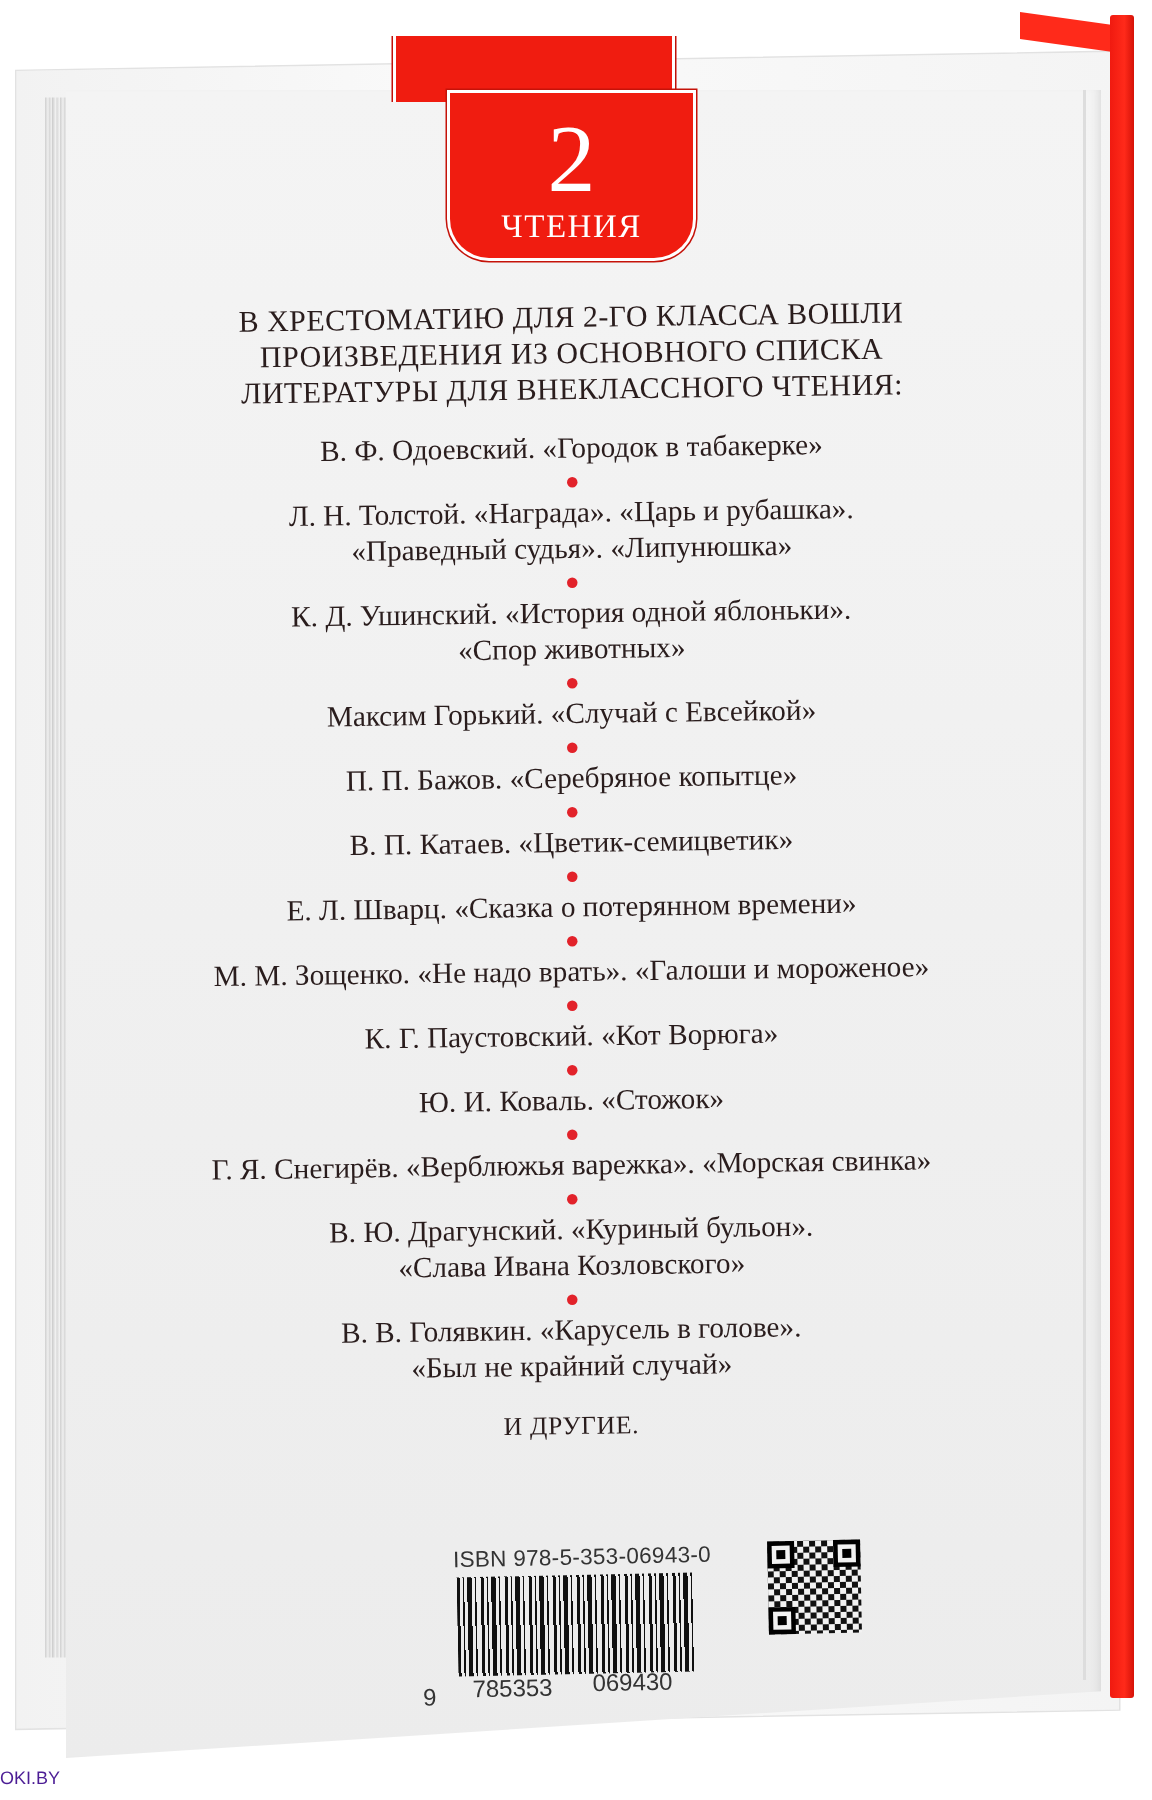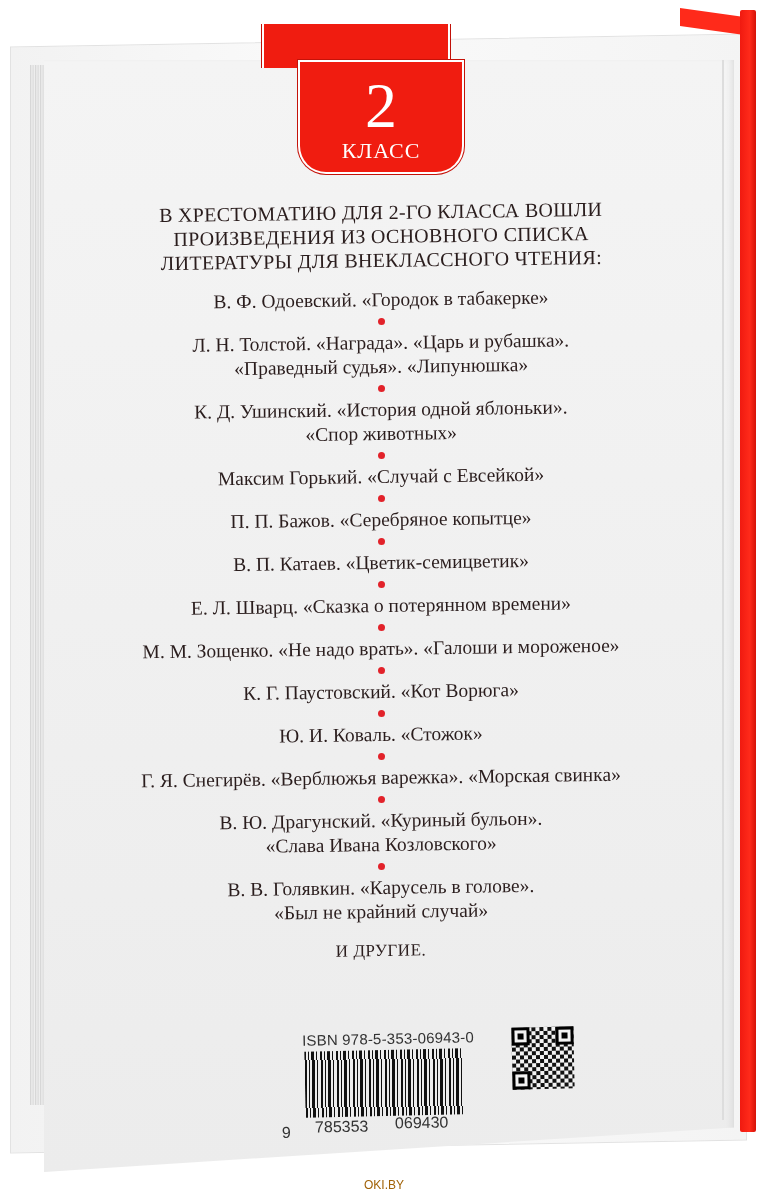--- a/index.html
+++ b/index.html
@@ -121,39 +121,39 @@
   }
   .qr::before {
     content: ""; position: absolute; left: 3px; top: 3px; width: 12px; height: 12px;
     background: #f2f2f2; box-shadow: 44px 0 0 #f2f2f2, 0 44px 0 #f2f2f2;
   }
   .qr::after {
     content: ""; position: absolute; left: 6px; top: 6px; width: 6px; height: 6px;
     background: #000; box-shadow: 44px 0 0 #000, 0 44px 0 #000;
   }
   .watermark {
-    position: absolute; left: 0; right: 0; top: 1178px; text-align: center;
+    position: absolute; left: 0; right: 0; top: 1178px; text-align: left;
     font-family: "Liberation Sans", "DejaVu Sans", sans-serif;
-    font-size: 12px; color: #a16207;
+    font-size: 12px; color: #4c1d95;
   }
 </style>
 </head>
 <body>
 
 <div class="cover-back"></div>
 <div class="spine-top"></div>
 <div class="spine"></div>
 <div class="page-block"></div>
 <div class="cover"></div>
 <div class="cover-inner-line"></div>
 
 <div class="tab-top"></div>
 <div class="tab">
   <div class="tab-number">2</div>
-  <div class="tab-label">КЛАСС</div>
+  <div class="tab-label">ЧТЕНИЯ</div>
 </div>
 
 <div class="content">
   <div class="intro">
     <div>В ХРЕСТОМАТИЮ ДЛЯ 2-ГО КЛАССА ВОШЛИ</div>
     <div>ПРОИЗВЕДЕНИЯ ИЗ ОСНОВНОГО СПИСКА</div>
     <div>ЛИТЕРАТУРЫ ДЛЯ ВНЕКЛАССНОГО ЧТЕНИЯ:</div>
   </div>
 
   <div class="entry">

